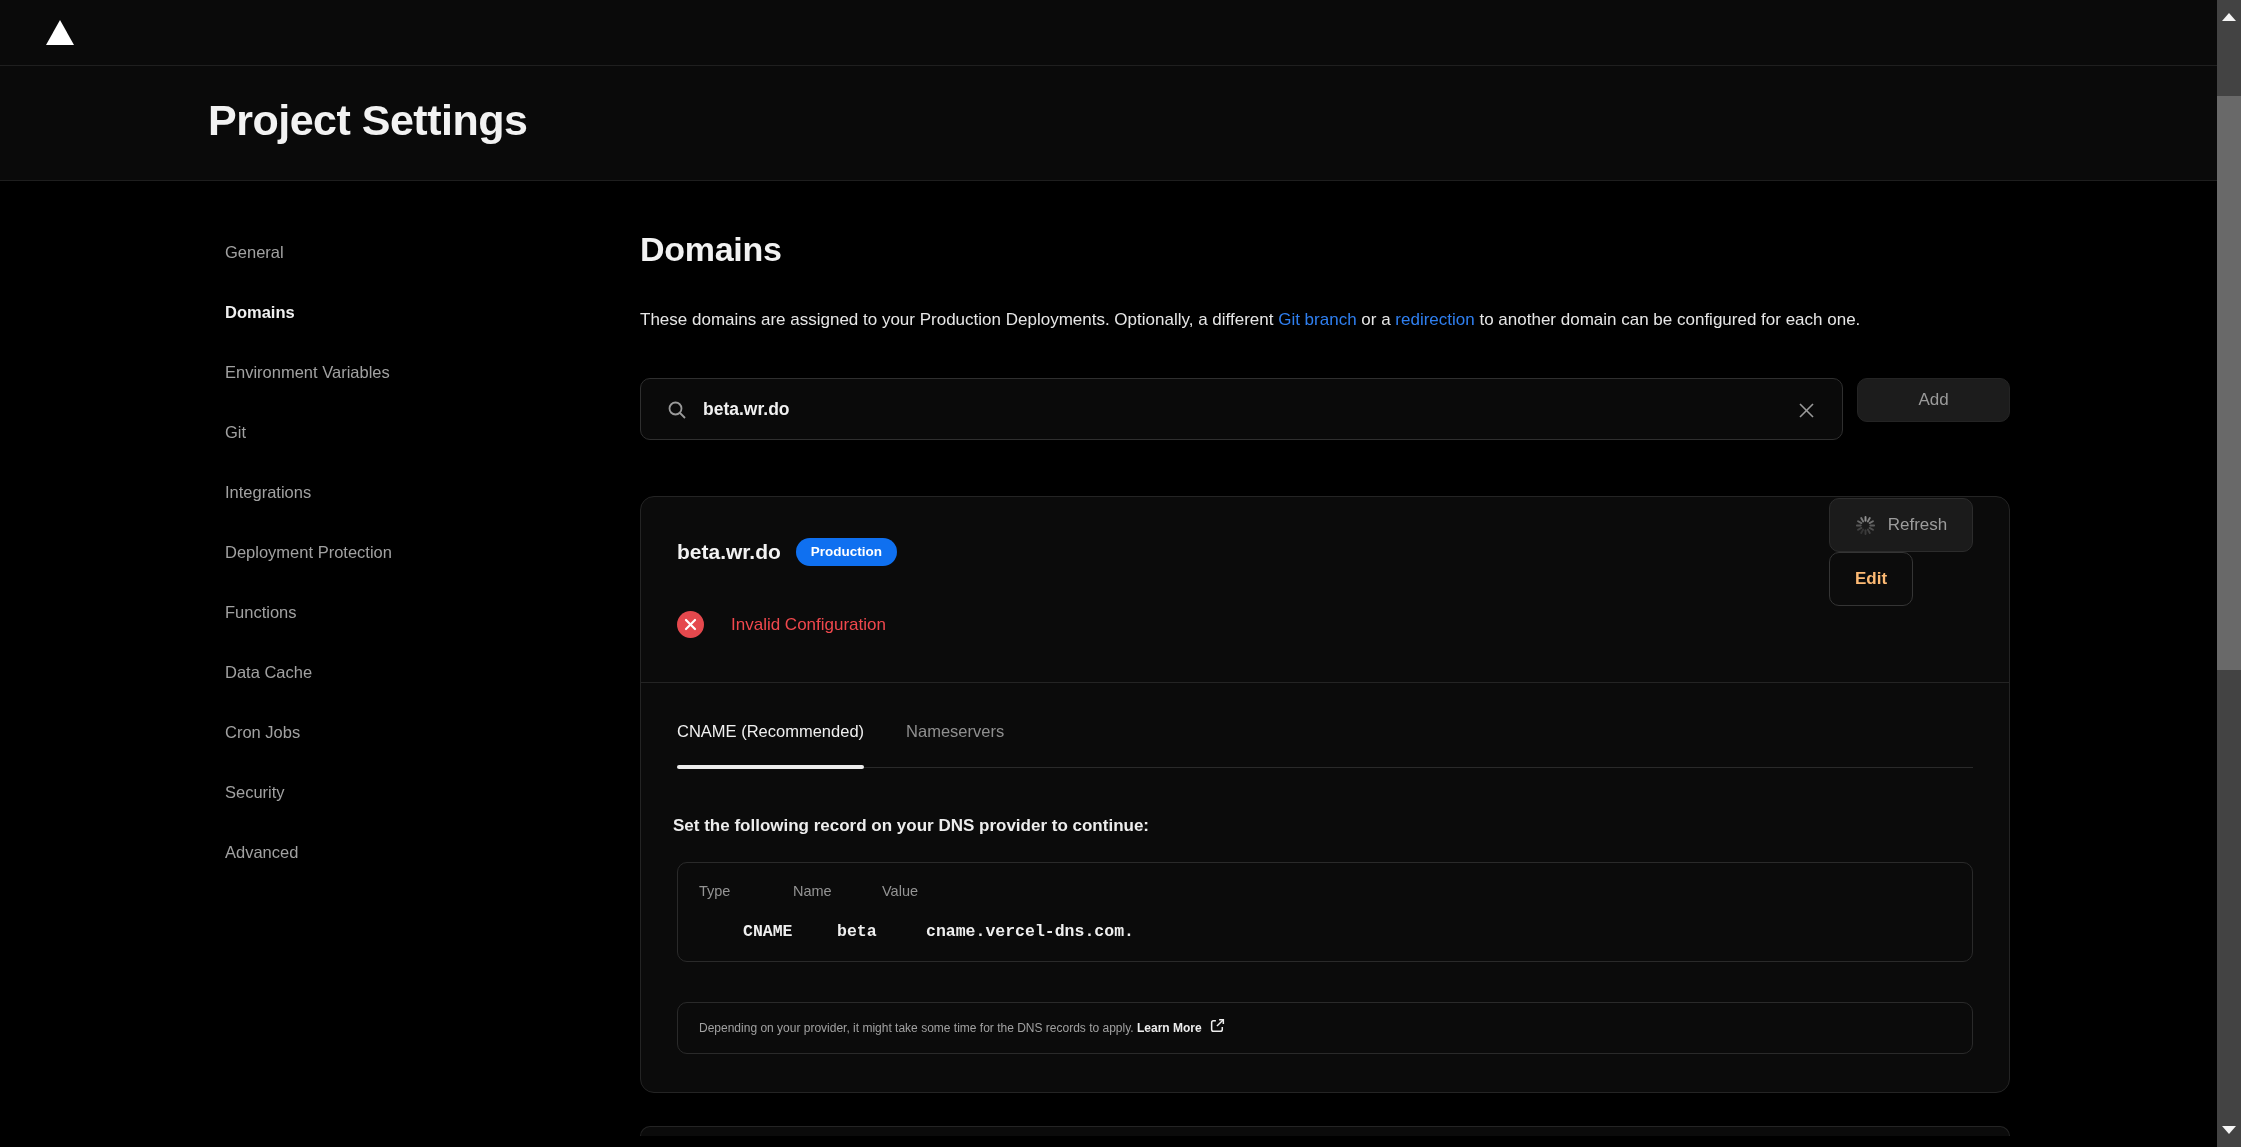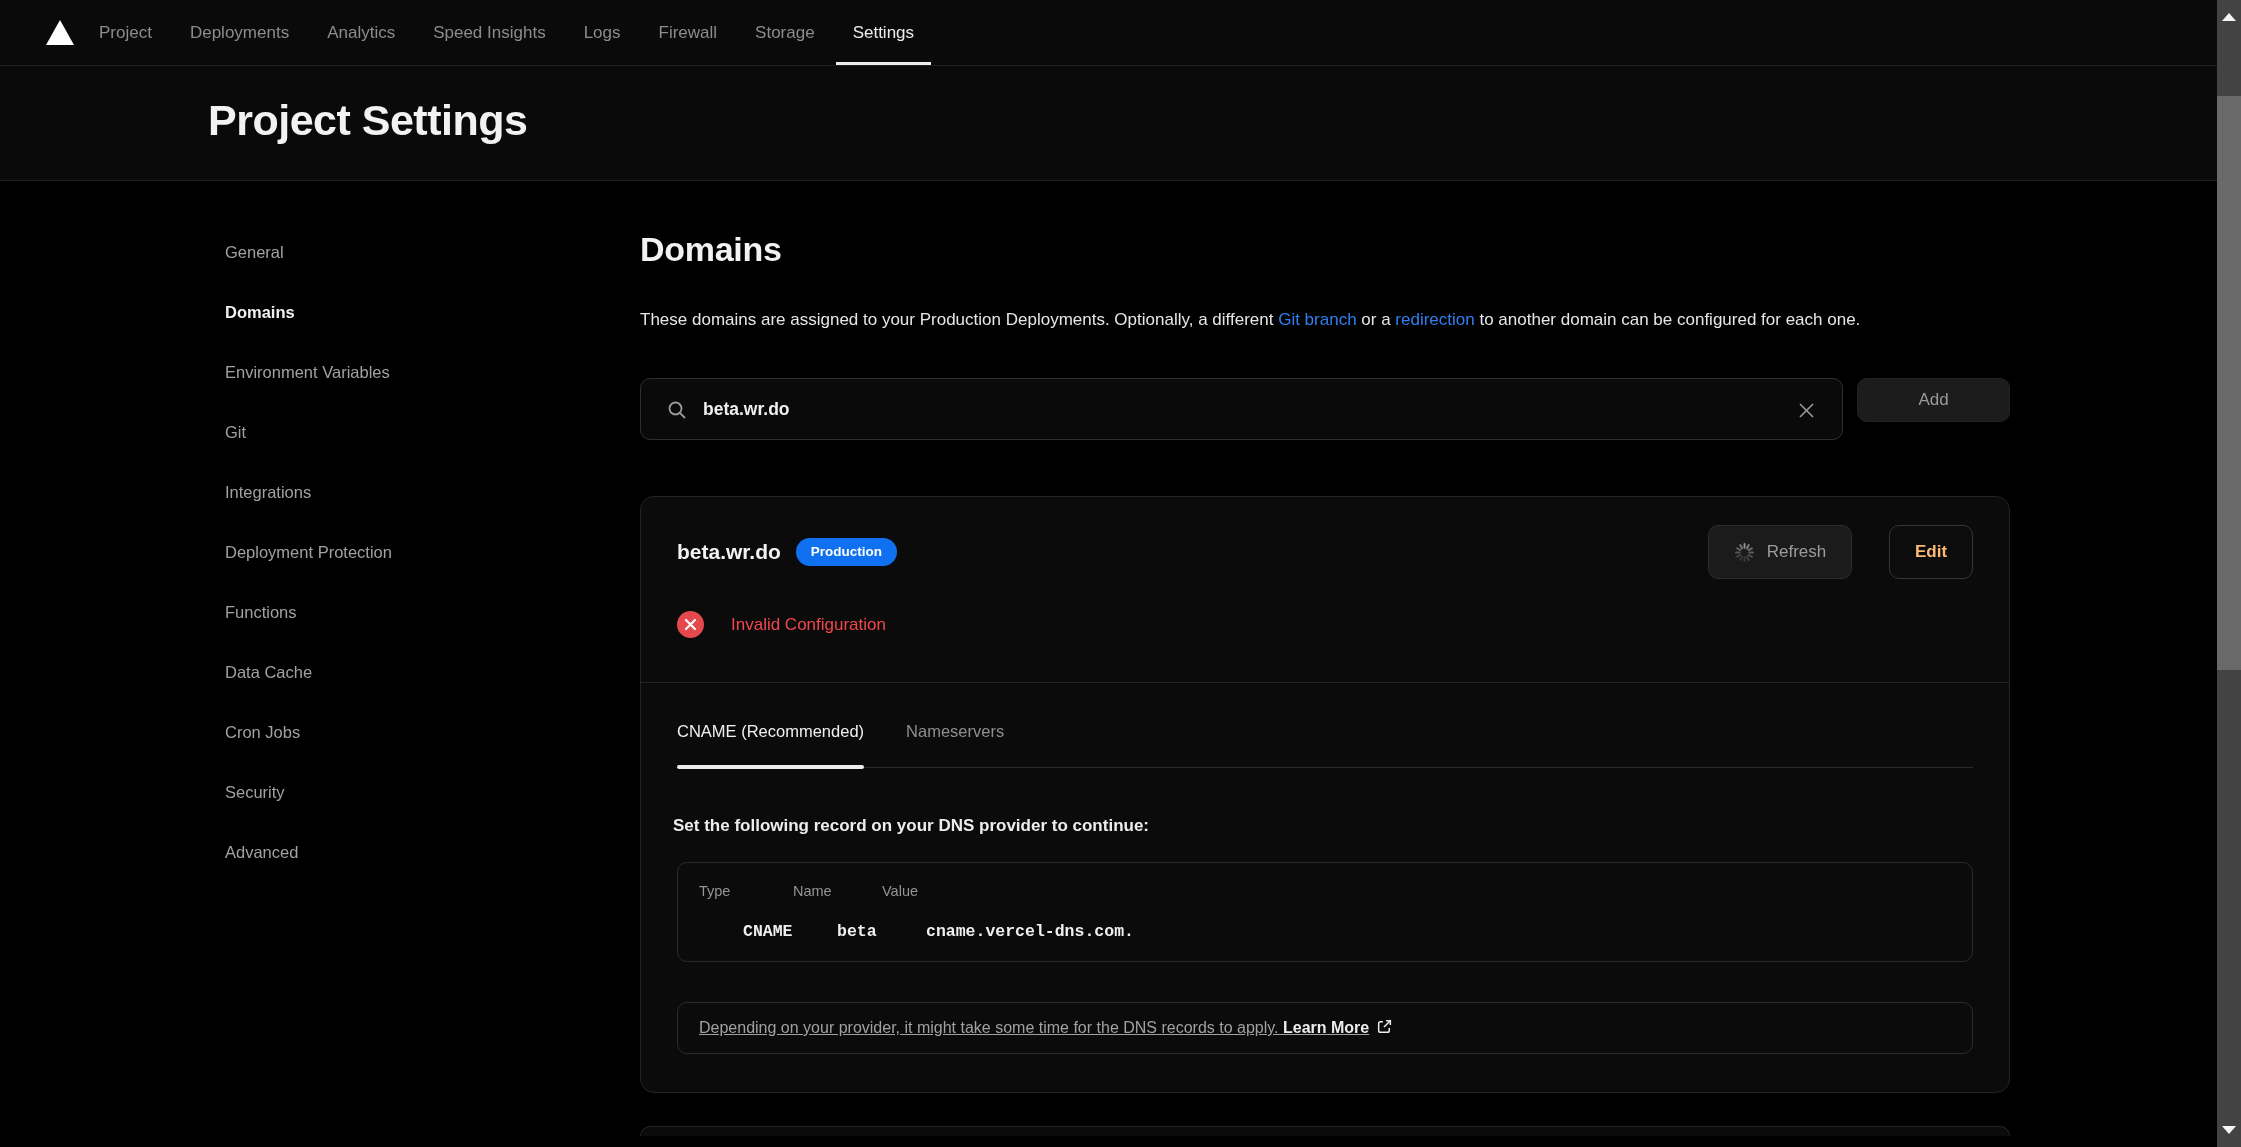--- a/index.html
+++ b/index.html
@@ -44,71 +44,61 @@
   .search-input{background:transparent;border:none;outline:none;color:#f0f0f0;font-size:17.5px;font-weight:700;font-family:"Liberation Sans","DejaVu Sans",sans-serif;width:100%;}
   .clear-btn{position:absolute;right:22px;top:17px;width:28px;height:28px;display:flex;align-items:center;justify-content:center;cursor:pointer;color:#9a9a9a;}
   .add-btn{width:153px;height:44px;background:#1c1c1c;border:1px solid #242424;border-radius:10px;color:#9a9a9a;font-size:17px;font-weight:500;display:flex;align-items:center;justify-content:center;cursor:default;text-align:right;}
 
   
   .card{margin-top:56px;width:1370px;background:#0b0b0b;border:1px solid #242424;border-radius:14px;}
   .card-head{display:flex;align-items:center;justify-content:space-between;padding:28px 36px 0 36px;height:82px;}
   .domain-left{display:flex;align-items:center;column-gap:15px;}
   .domain-name{font-size:21px;font-weight:600;color:#f2f2f2;}
   .badge{background:#0f70f0;color:#fff;font-size:13.5px;font-weight:600;padding:7px 15px;border-radius:17px;line-height:1;}
-  .head-actions{display:flex;column-gap:37px;}
+  .head-actions{display:flex;column-gap:37px;flex-direction:column;}
   .btn{height:54px;border-radius:10px;display:flex;align-items:center;justify-content:center;font-size:17px;cursor:pointer;}
   .btn-refresh{width:144px;background:#1b1b1b;border:1px solid #2c2c2c;color:#9c9c9c;column-gap:12px;font-weight:500;cursor:default;}
   .btn-edit{width:84px;background:#0c0c0c;border:1px solid #353535;color:#fdba74;font-weight:700;}
   .status-row{display:flex;align-items:center;column-gap:27px;margin:32px 36px 0 36px;padding-bottom:44px;}
   .err-circle{width:27px;height:27px;border-radius:50%;background:#e5484d;display:flex;align-items:center;justify-content:center;}
   .status-text{font-size:17px;color:#f0484d;}
   .card-divider{border-top:1px solid #242424;}
 
   .tabs{display:flex;column-gap:42px;margin:36px 36px 0 36px;border-bottom:1px solid #2a2a2a;}
   .tab{position:relative;font-size:16.5px;line-height:24px;color:#8f8f8f;padding-bottom:24px;cursor:pointer;}
   .tab.active{color:#f0f0f0;font-weight:500;}
   .tab.active::after{content:"";position:absolute;left:0;right:0;bottom:-2px;height:4px;background:#ededed;border-radius:2px;}
 
   .record-heading{margin:46px 36px 0 32px;font-size:17px;line-height:24px;font-weight:700;color:#ededed;}
   .dns-box{margin:24px 36px 0 36px;border:1px solid #2a2a2a;border-radius:10px;padding:18px 21px;}
   .dns-grid{display:grid;grid-template-columns:94px 89px auto;row-gap:20px;}
   .dns-h{font-size:14.5px;color:#949494;line-height:20px;}
   .dns-v{font-family:"Liberation Mono","DejaVu Sans Mono",monospace;font-size:16.5px;font-weight:700;color:#efefef;line-height:22px;white-space:nowrap;margin-left:44px;}
 
   .note-box{margin:40px 36px 0 36px;border:1px solid #2a2a2a;border-radius:10px;padding:13px 21px;display:flex;align-items:center;min-height:50px;}
-  .note-text{font-size:16px;line-height:24px;color:#a1a1a1;text-decoration:underline;}
+  .note-text{font-size:12px;line-height:24px;color:#a1a1a1;}
   .note-link{color:#ededed;font-weight:700;cursor:pointer;}
   .ext-ico{display:inline-block;vertical-align:-2px;margin-left:7px;color:#ededed;cursor:pointer;}
   .card-bottom-pad{height:38px;}
 
   .next-card{margin-top:33px;width:1370px;height:10px;background:#0b0b0b;border:1px solid #242424;border-bottom:none;border-radius:14px 14px 0 0;}
 
   svg{display:block;}
 </style>
 </head>
 <body>
 
 <div class="viewport">
 
   <div class="topband">
     <div class="navbar">
       <div class="logo">
         <svg width="28" height="25" viewBox="0 0 28 25">
             <polygon points="14,0 28,25 0,25" fill="#ffffff"></polygon>
           </svg>
-      </div>
-      <div class="nav-items">
-        <div class="nav-item">Project</div>
-        <div class="nav-item">Deployments</div>
-        <div class="nav-item">Analytics</div>
-        <div class="nav-item">Speed Insights</div>
-        <div class="nav-item">Logs</div>
-        <div class="nav-item">Firewall</div>
-        <div class="nav-item">Storage</div>
-        <div class="nav-item active">Settings</div>
       </div>
     </div>
     <h1 class="page-title">Project Settings</h1>
   </div>
 
   <div class="content">
 
     <nav class="sidebar">
       <div class="side-item">General</div>
       <div class="side-item active">Domains</div>

